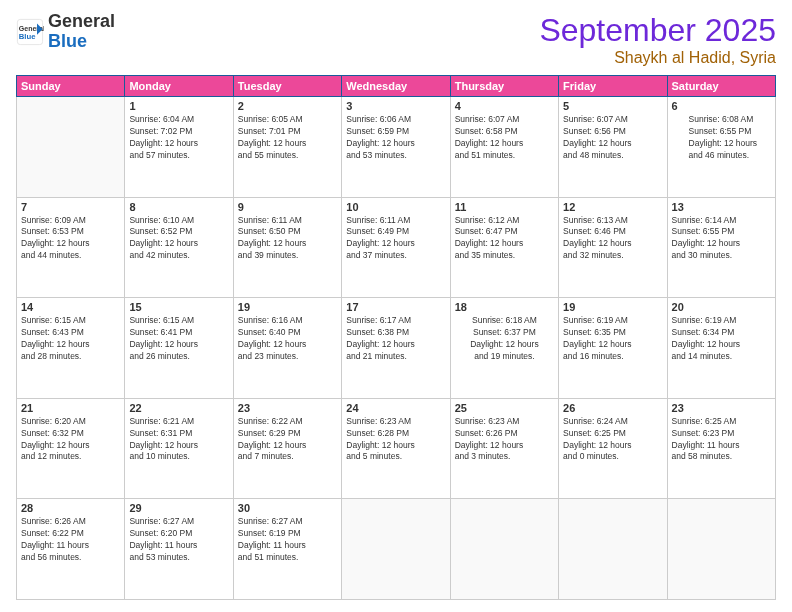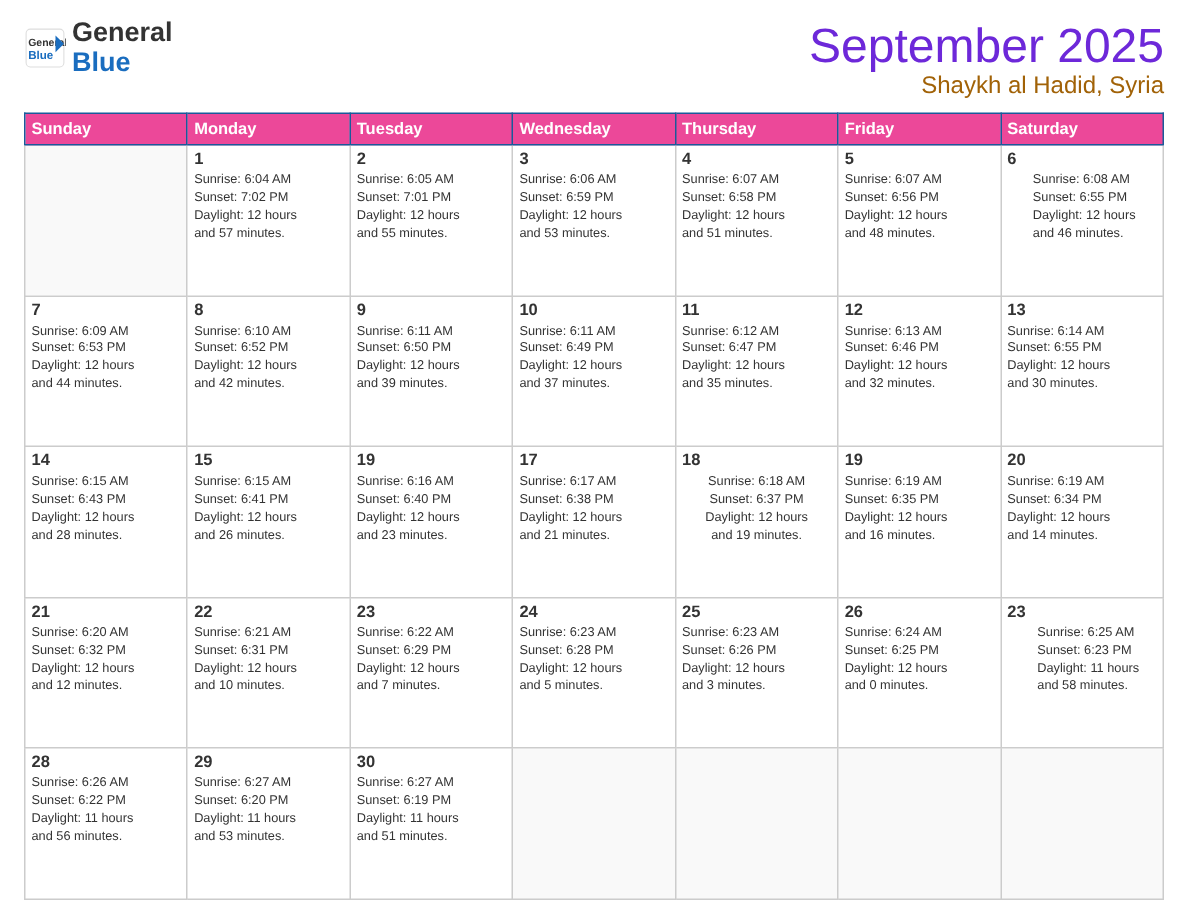--- a/index.html
+++ b/index.html
@@ -314,21 +314,21 @@
           </td>
           <td>
             <span class="day-num">26</span>
             <div class="day-info" style="white-space: pre-line;">Sunrise: 6:24 AM
 Sunset: 6:25 PM
 Daylight: 12 hours
 and 0 minutes.</div>
           </td>
           <td>
             <span class="day-num">23</span>
-            <div class="day-info" style="white-space: pre-line; margin-left: 20px;">Sunrise: 6:25 AM
+            <div class="day-info" style="white-space: pre-line;">Sunrise: 6:25 AM
 Sunset: 6:23 PM
 Daylight: 11 hours
 and 58 minutes.</div>
           </td>
         </tr>
         <tr>
           <td>
             <span class="day-num">28</span>
             <div class="day-info" style="white-space: pre-line;">Sunrise: 6:26 AM
 Sunset: 6:22 PM

